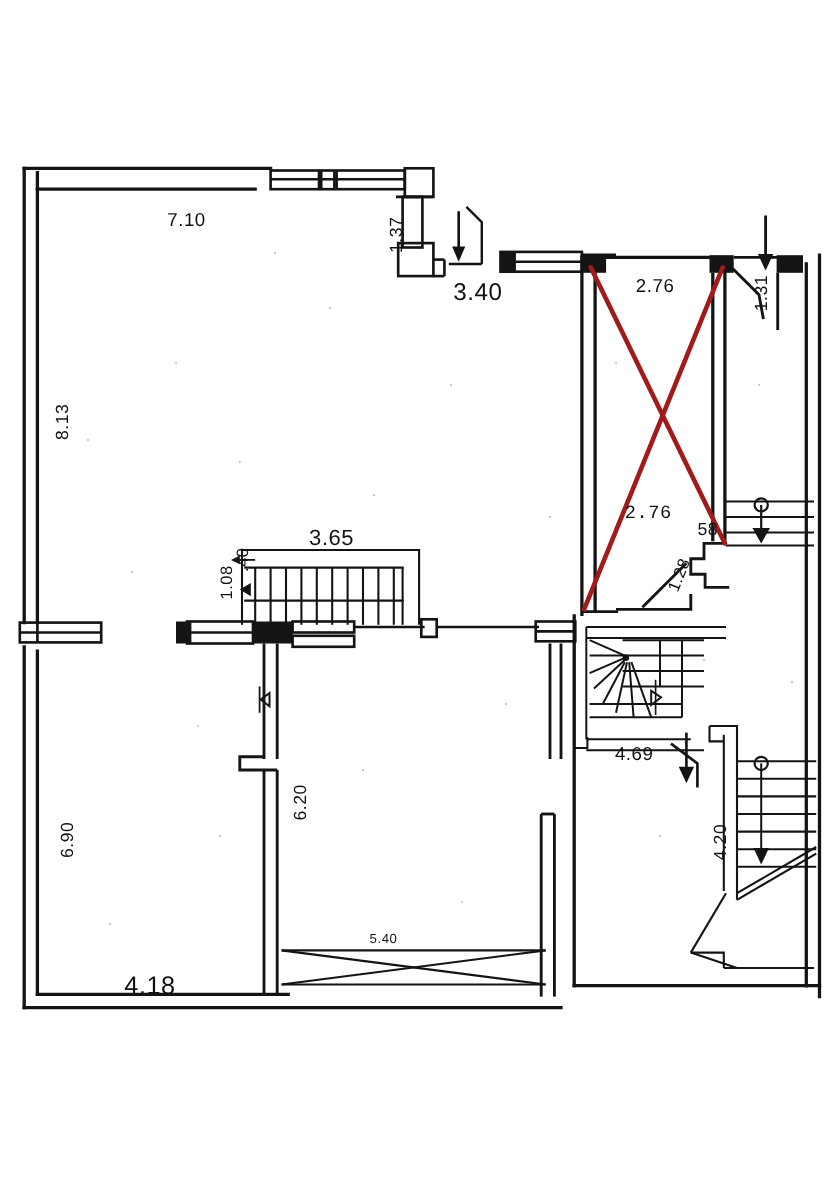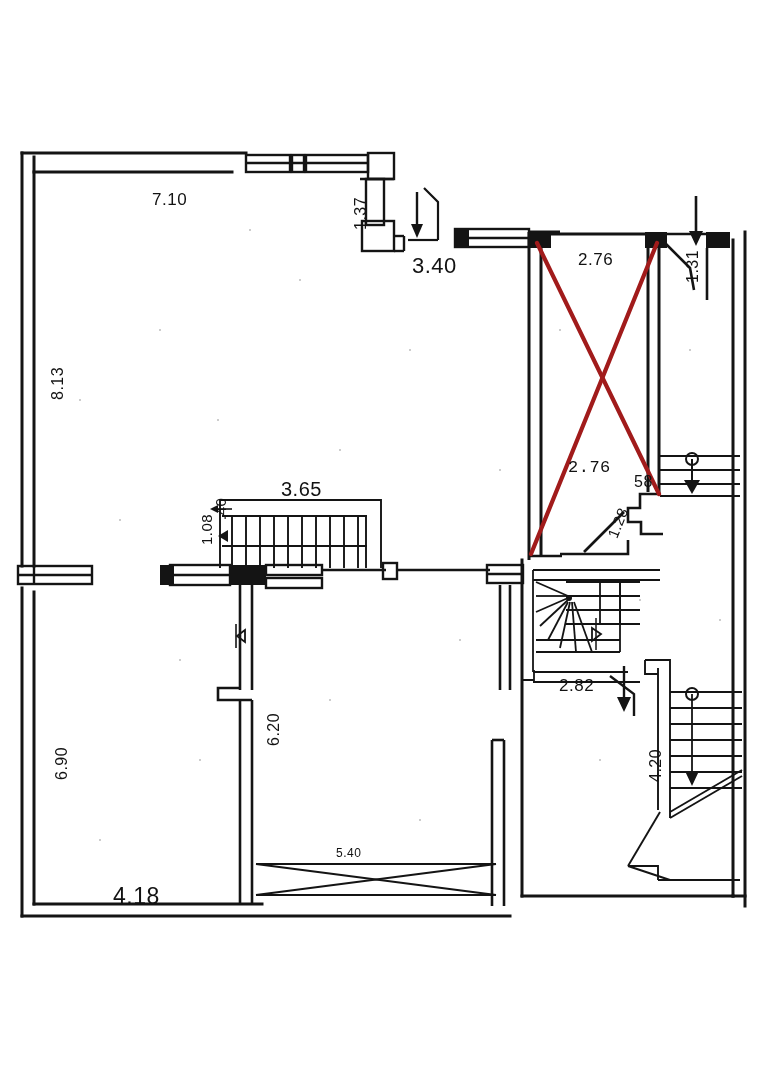--- a/index.html
+++ b/index.html
@@ -300,18 +300,18 @@
   <div class="dim-label dim-v" style="left:684px;top:283px;font-size:16px;transform:rotate(-90deg);">1.31</div>
   <div class="dim-label dim-v" style="left:49px;top:400px;font-size:16px;transform:rotate(-90deg);">8.13</div>
   <div class="dim-label" style="left:568px;top:458px;font-size:17px;font-family:Liberation Mono, monospace;">2.76</div>
   <div class="dim-label" style="left:618px;top:473px;font-size:16px;margin-left:16px;">58</div>
   <div class="dim-label dim-v" style="left:604px;top:534px;font-size:15px;transform:rotate(-68deg);">1.28</div>
   <div class="dim-label" style="left:281px;top:478px;font-size:20px;">3.65</div>
   <div class="dim-label dim-v" style="left:212px;top:520px;font-size:15px;transform:rotate(-90deg);">.40</div>
   <div class="dim-label dim-v" style="left:198px;top:545px;font-size:15px;transform:rotate(-90deg);">1.08</div>
   <div class="dim-label dim-v" style="left:265px;top:746px;font-size:16px;transform:rotate(-90deg);">6.20</div>
   <div class="dim-label dim-v" style="left:53px;top:780px;font-size:16px;transform:rotate(-90deg);">6.90</div>
-  <div class="dim-label" style="left:559px;top:676px;font-size:17px;">2.82</div>
+  <div class="dim-label" style="left:559px;top:676px;font-size:17px;">4.69</div>
   <div class="dim-label dim-v" style="left:647px;top:782px;font-size:16px;transform:rotate(-90deg);">4.20</div>
   <div class="dim-label" style="left:336px;top:846px;font-size:12px;">5.40</div>
   <div class="dim-label" style="left:113px;top:883px;font-size:23px;">4.18</div>
 
 </div>
 
 </body></html>

